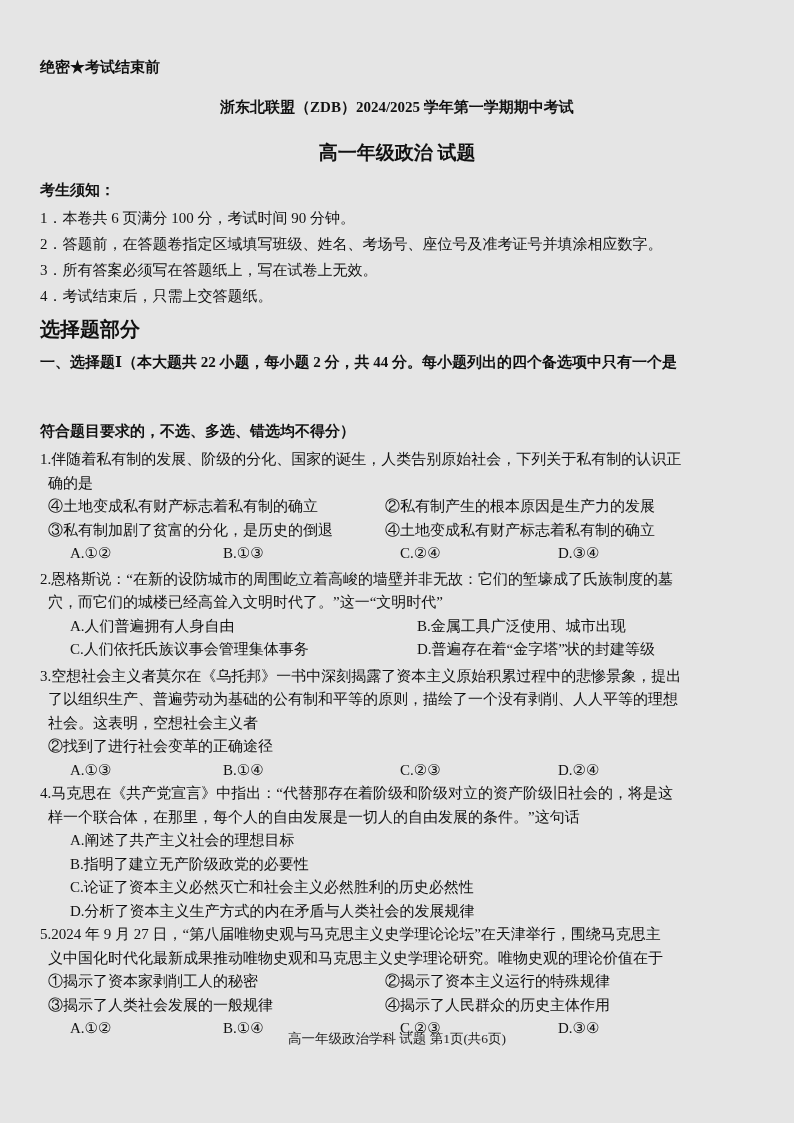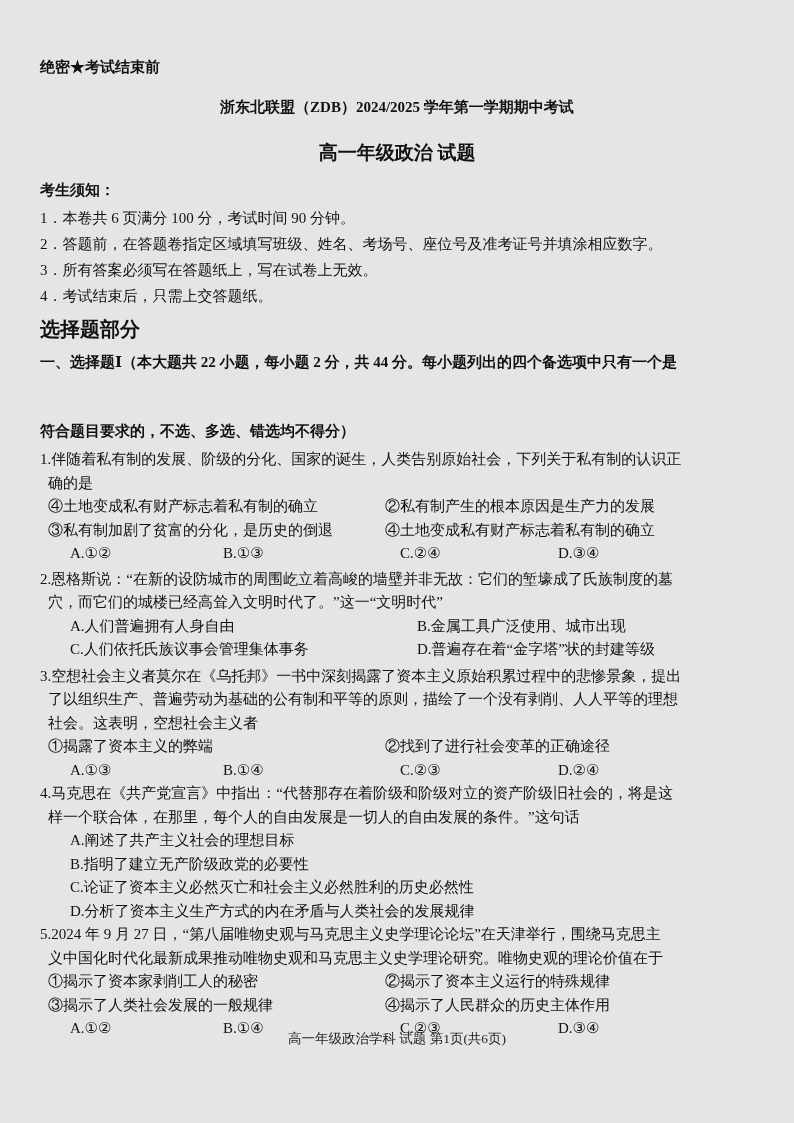--- a/index.html
+++ b/index.html
@@ -96,21 +96,20 @@
       <span>C.人们依托氏族议事会管理集体事务</span>
       <span>D.普遍存在着“金字塔”状的封建等级</span>
     </div>
   </div>
 
   <div class="q q3">
     <div class="stem">3.空想社会主义者莫尔在《乌托邦》一书中深刻揭露了资本主义原始积累过程中的悲惨景象，提出</div>
     <div class="stem cont">了以组织生产、普遍劳动为基础的公有制和平等的原则，描绘了一个没有剥削、人人平等的理想</div>
     <div class="stem cont">社会。这表明，空想社会主义者</div>
     <div class="opt-pair">
-      <span>①揭露了资本主义的弊端</span>
       <span>②找到了进行社会变革的正确途径</span>
     </div>
     <div class="abcd">
       <span>A.①③</span>
       <span>B.①④</span>
       <span>C.②③</span>
       <span>D.②④</span>
     </div>
   </div>
 

